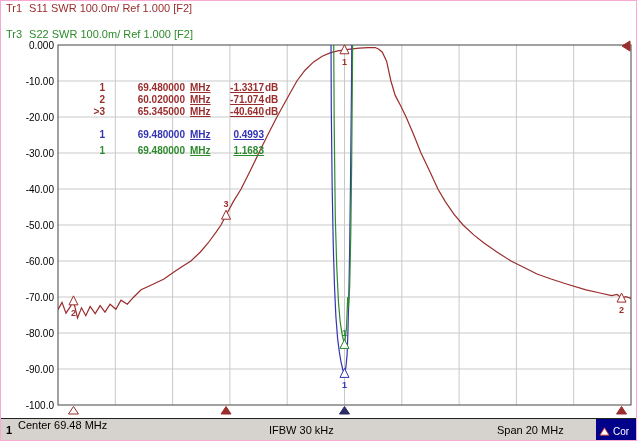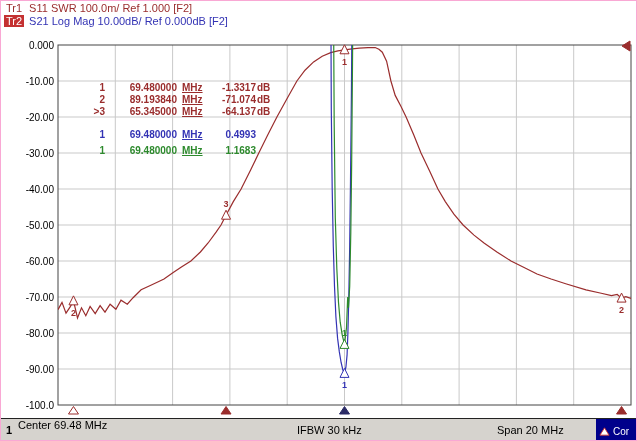--- a/index.html
+++ b/index.html
@@ -16,43 +16,43 @@
   .t2 .chip{background:#C43131;color:#ffffff;}
   .t2 .htext{color:#3333B4;}
   .t3 .chip,.t3 .htext{color:#2D8A2D;}
   
   .mblock{position:absolute;left:86px;font-size:10px;font-weight:bold;}
   .mb-logmag{top:81px;color:#9A2D2D;}
   .mb-swr1{top:128px;color:#3333B4;}
   .mb-swr2{top:144px;color:#2D8A2D;}
   .mrow{display:flex;height:12px;line-height:12px;}
   .mn{display:inline-block;width:18px;text-align:right;}
-  .mf{display:inline-block;width:72px;text-align:right;}
+  .mf{display:inline-block;width:80px;text-align:right;}
   .mu{display:inline-block;margin-left:5px;width:26px;text-align:left;text-decoration:underline;}
-  .mv{display:inline-block;width:48px;text-align:right;}
+  .mv{display:inline-block;width:48px;text-align:right;text-decoration:underline;}
   .mu2{display:inline-block;margin-left:1px;text-align:left;}
   
   #chart{position:absolute;left:0;top:0;}
   
   .statusbar{position:absolute;left:0;right:0;top:417px;height:24px;background:#d6d3ce;
     border-top:1px solid #222;font-size:11px;}
   .sb-ch{position:absolute;left:5px;top:5px;font-weight:bold;}
   .sb-center{position:absolute;left:17px;top:0;}
-  .sb-ifbw{position:absolute;left:268px;top:5px;margin-left:28px;}
+  .sb-ifbw{position:absolute;left:268px;top:5px;}
   .sb-span{position:absolute;left:496px;top:5px;}
   .sb-cor{position:absolute;right:0;top:0;bottom:0;width:40px;background:#00008B;color:#fff;
     display:flex;align-items:center;gap:3px;padding-left:3px;font-size:10px;box-sizing:border-box;}
 </style>
 </head>
 <body>
 
 <div class="screen">
 
   <div class="hline h1 t1" style="color: rgb(154, 45, 45);"><span class="chip">Tr1</span><span class="htext">S11 SWR 100.0m/ Ref 1.000 [F2]</span></div>
-  <div class="hline h2 t2"><span class="chip">Tr2</span><span class="htext">S21 Log Mag 10.00dB/ Ref 0.000dB [F2]</span></div>
+  <div class="hline h3 t3" style="color: rgb(45, 138, 45);"><span class="chip">Tr3</span><span class="htext">S22 SWR 100.0m/ Ref 1.000 [F2]</span></div>
 
   <svg id="chart" width="637" height="441">
       <defs>
         <clipPath id="gclip">
           <rect x="57" y="44" width="573" height="360"></rect>
         </clipPath>
       </defs>
       <line x1="114.3" y1="44" x2="114.3" y2="404" stroke="#c9c9c9" stroke-width="1"></line>
       <line x1="171.6" y1="44" x2="171.6" y2="404" stroke="#c9c9c9" stroke-width="1"></line>
       <line x1="228.9" y1="44" x2="228.9" y2="404" stroke="#c9c9c9" stroke-width="1"></line>
@@ -108,30 +108,30 @@
   <div class="mblock mb-logmag">
     <div class="mrow">
         <span class="mn">1</span>
         <span class="mf">69.480000</span>
         <span class="mu">MHz</span>
         <span class="mv">-1.3317</span>
         <span class="mu2">dB</span>
       </div>
     <div class="mrow">
         <span class="mn">2</span>
-        <span class="mf">89.193840</span>
+        <span class="mf">60.020000</span>
         <span class="mu">MHz</span>
         <span class="mv">-71.074</span>
         <span class="mu2">dB</span>
       </div>
     <div class="mrow">
         <span class="mn">&gt;3</span>
         <span class="mf">65.345000</span>
         <span class="mu">MHz</span>
-        <span class="mv">-64.137</span>
+        <span class="mv">-40.640</span>
         <span class="mu2">dB</span>
       </div>
   </div>
   <div class="mblock mb-swr1">
     <div class="mrow">
         <span class="mn">1</span>
         <span class="mf">69.480000</span>
         <span class="mu">MHz</span>
         <span class="mv">0.4993</span>
         <span class="mu2"></span>

